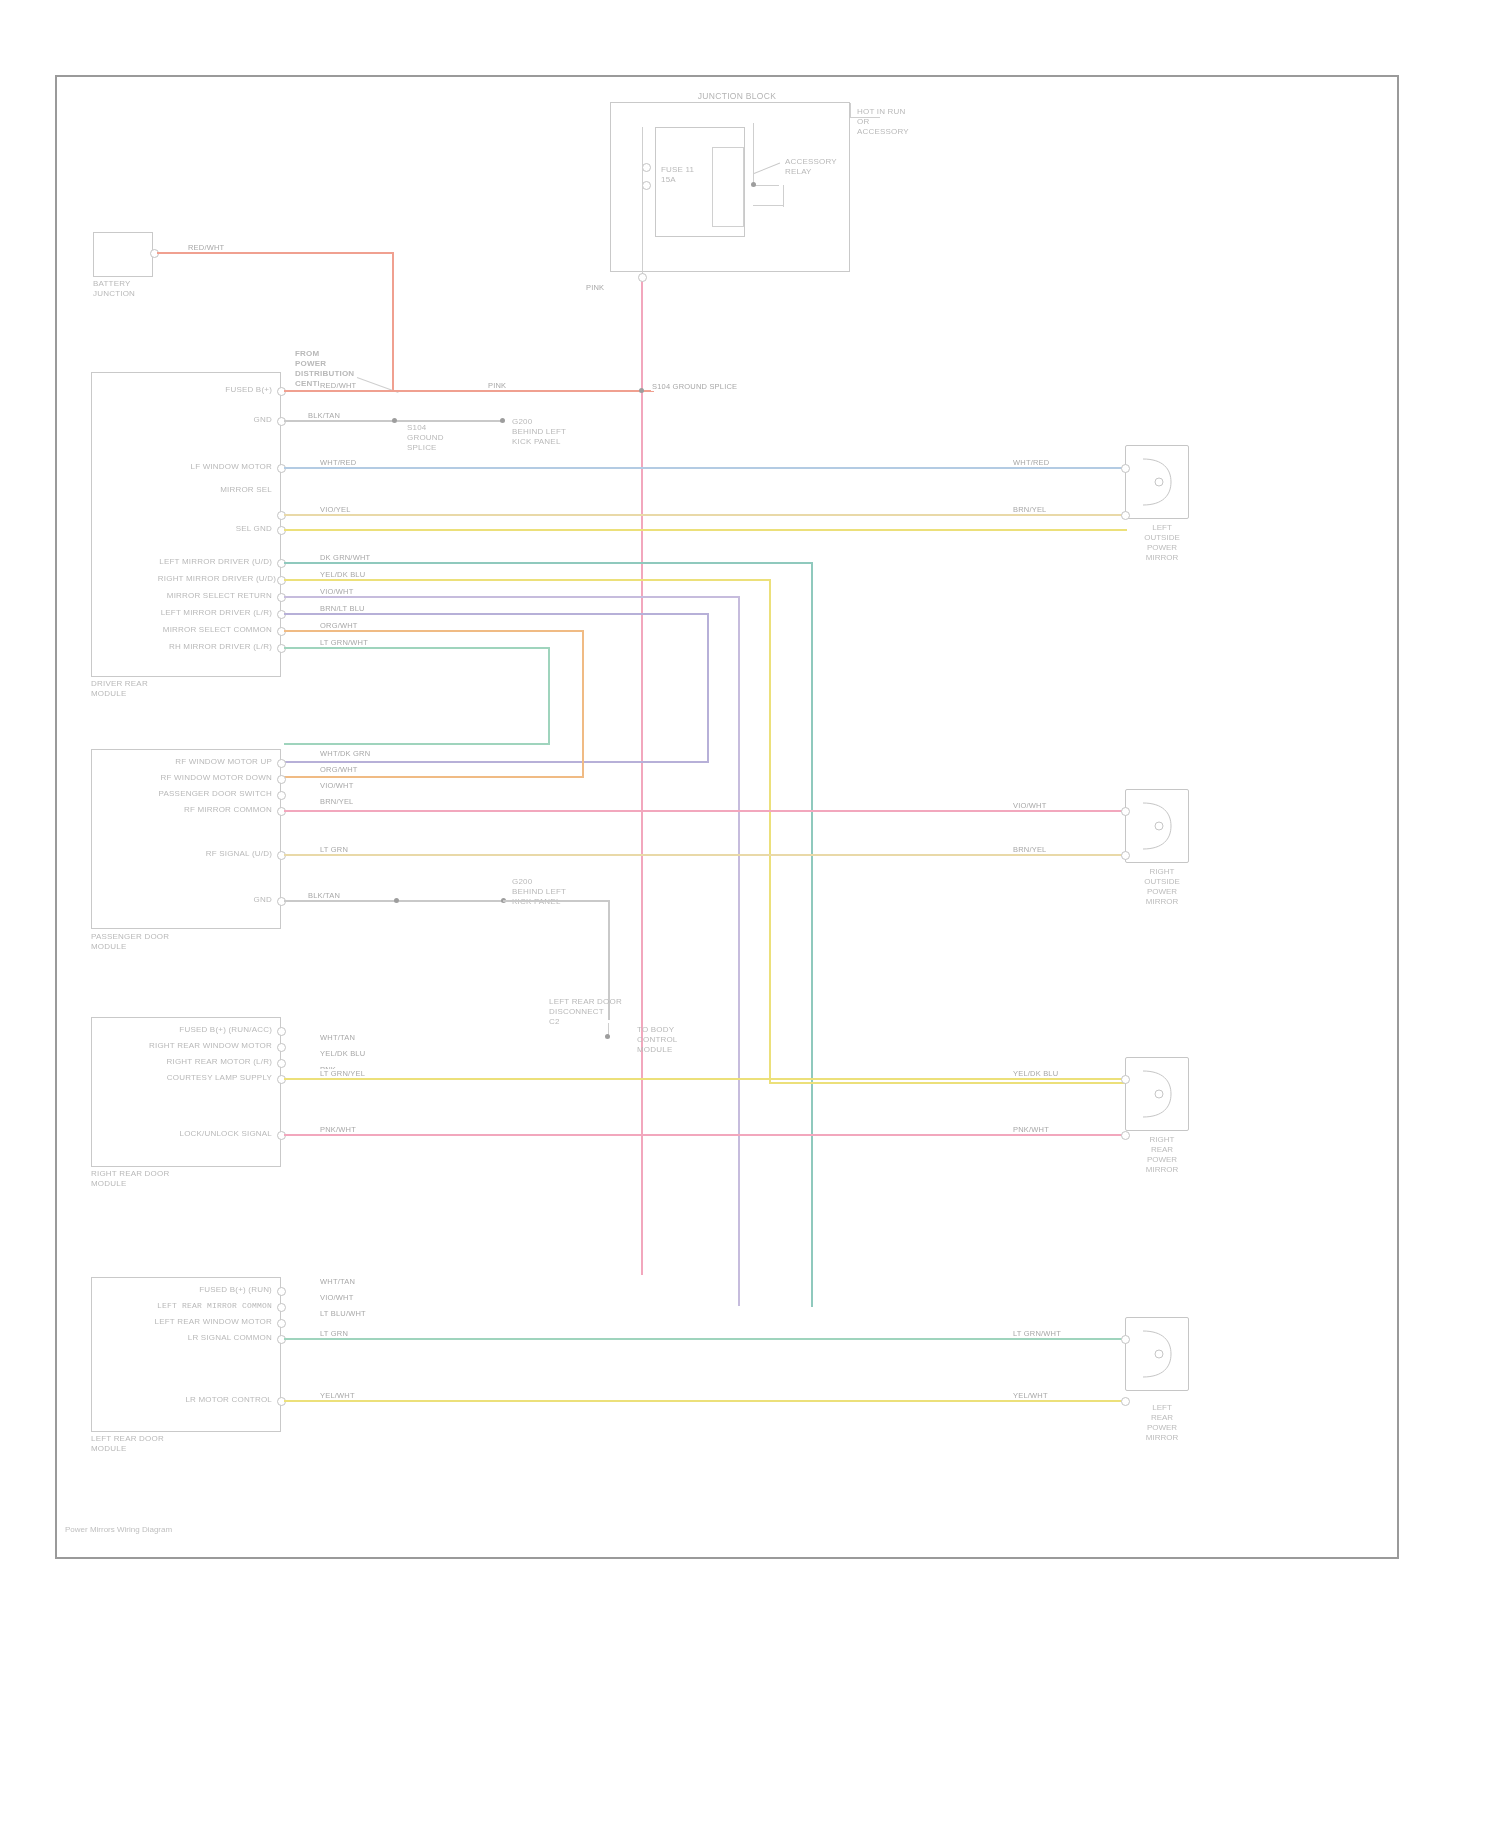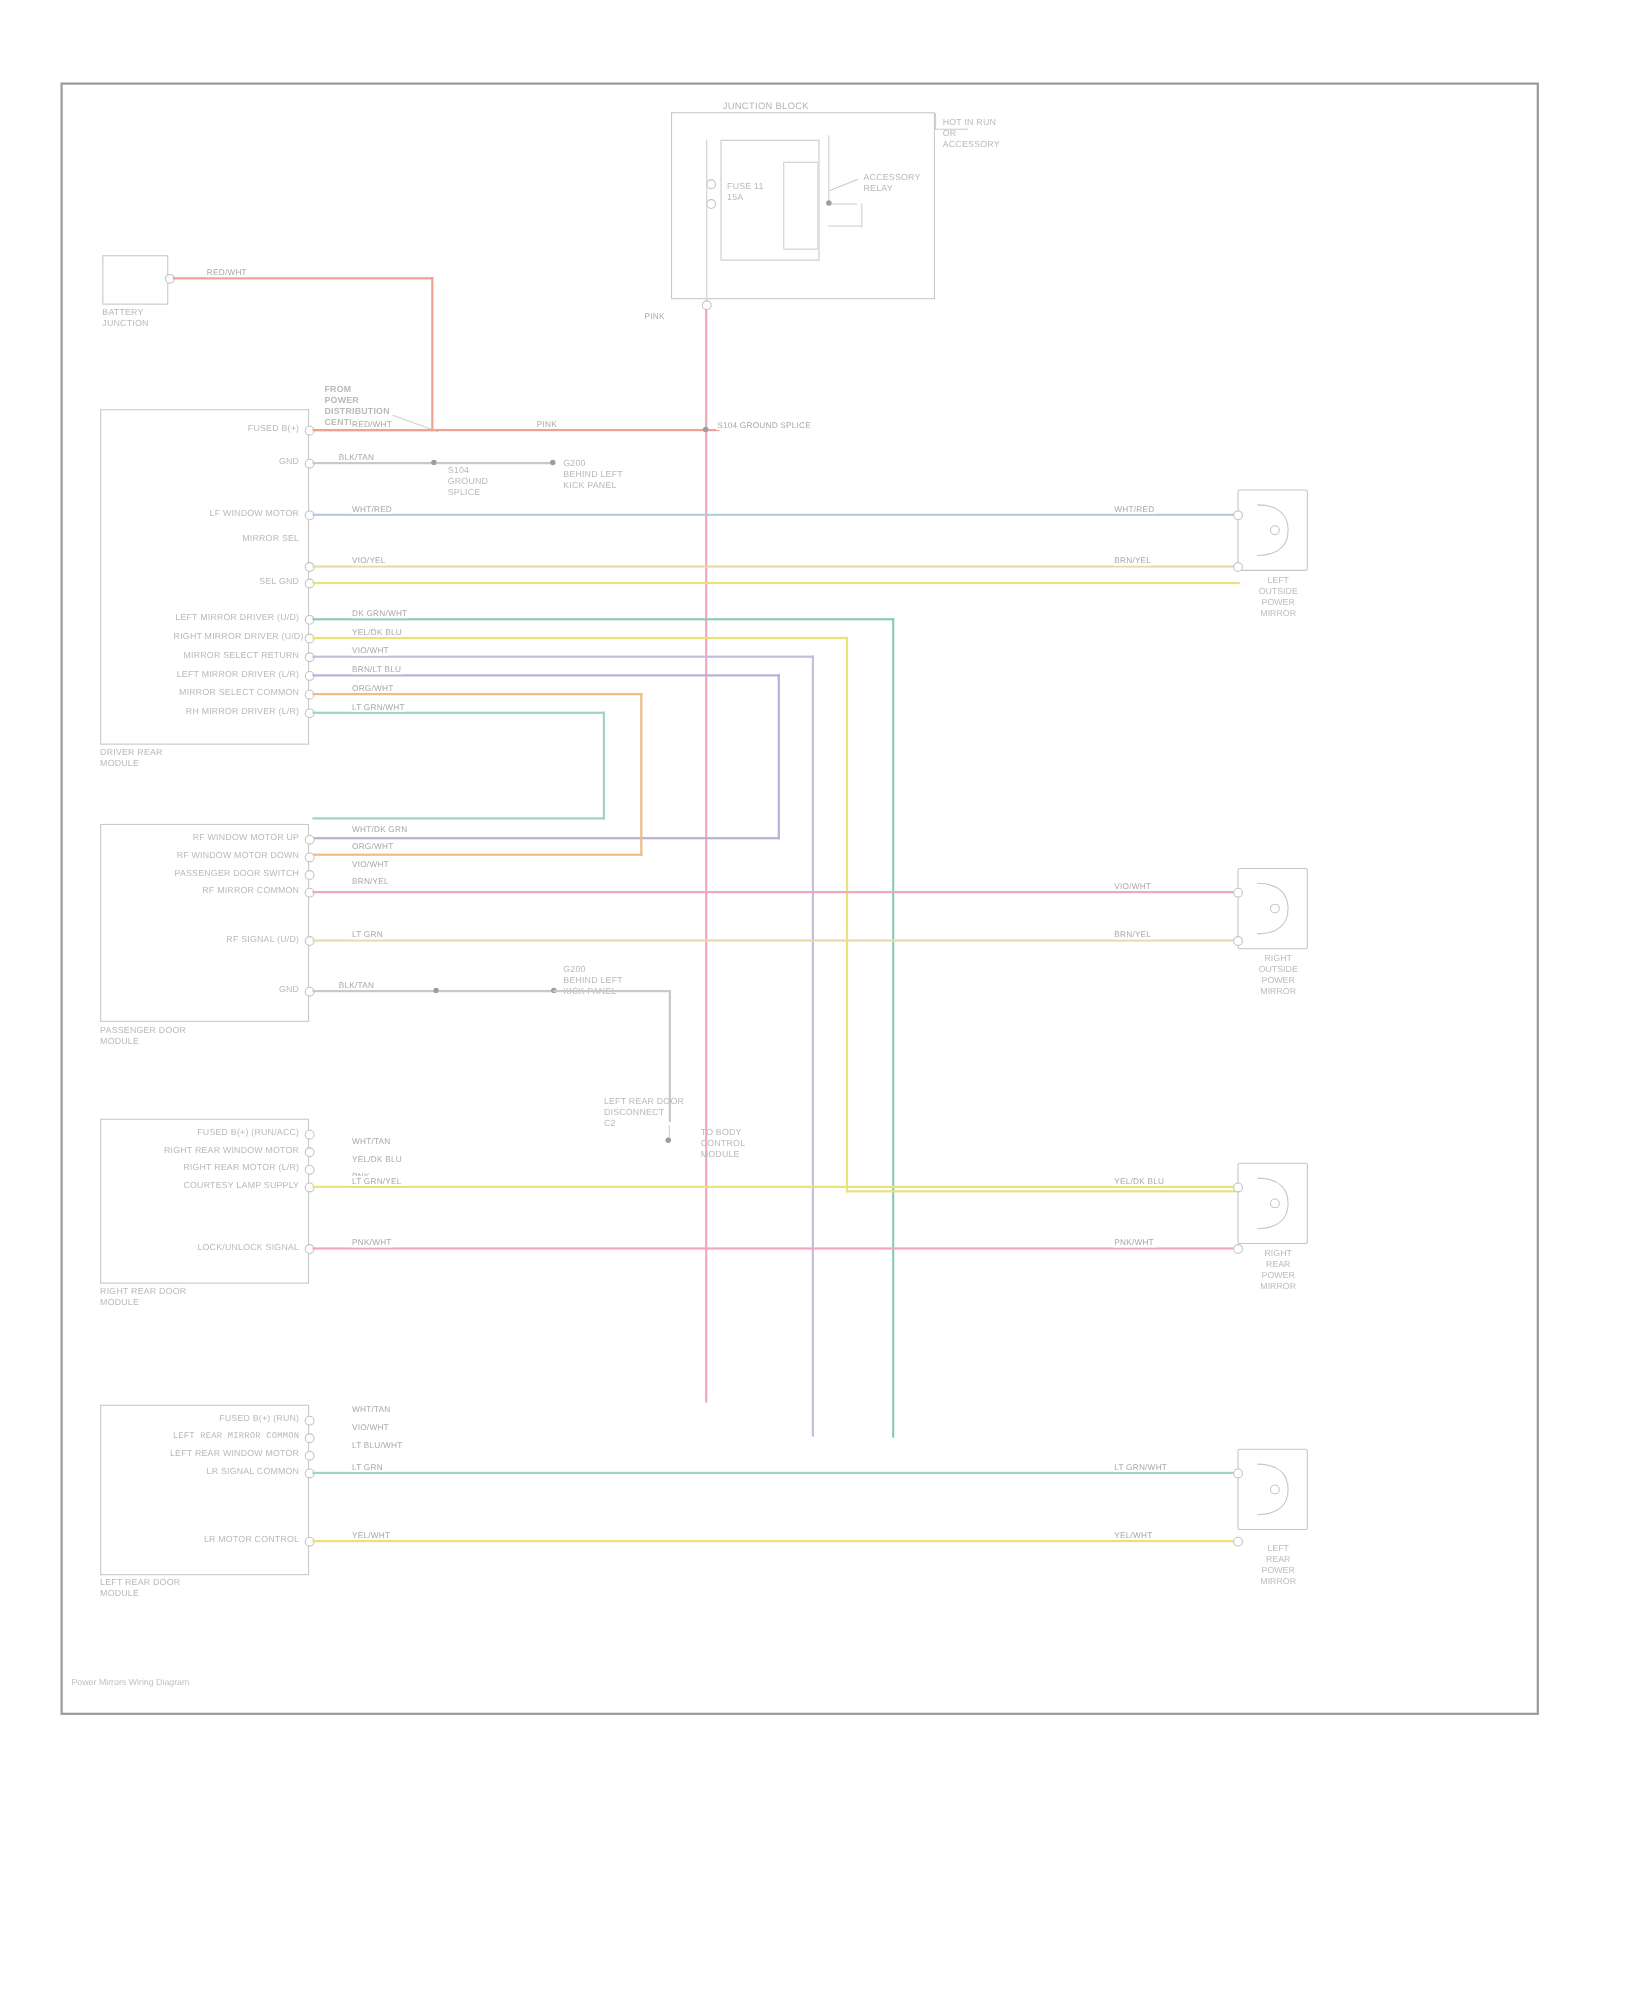--- a/index.html
+++ b/index.html
@@ -23,21 +23,21 @@
   .relaycoil{position:absolute;border:1px solid #d0d0d0;background:#fff;}
   .sw{position:absolute;background:#c9c9c9;height:1px;transform-origin:left center;}
 </style>
 </head>
 <body>
 
 <div id="page">
   <div id="sheet">
 
     <div class="box" style="left:553px;top:25px;width:240px;height:170px;"></div>
-    <div class="title c" style="left:600px;top:14px;width:160px;text-align:left;">JUNCTION BLOCK</div>
+    <div class="title c" style="left:600px;top:14px;width:160px;text-align:center;">JUNCTION BLOCK</div>
 
     <div class="box" style="left:598px;top:50px;width:90px;height:110px;"></div>
     <div class="lbl" style="left:604px;top:88px;width:80px;">FUSE 11
 15A</div>
     <div class="pin" style="left:585px;top:86px;"></div>
     <div class="pin" style="left:585px;top:104px;"></div>
 
     <div class="relaycoil" style="left:655px;top:70px;width:30px;height:78px;"></div>
     <div class="lbl" style="left:728px;top:80px;width:80px;">ACCESSORY
 RELAY</div>

